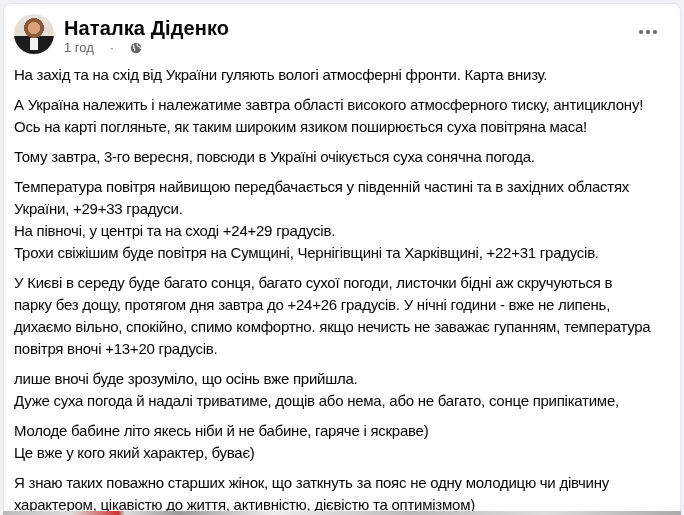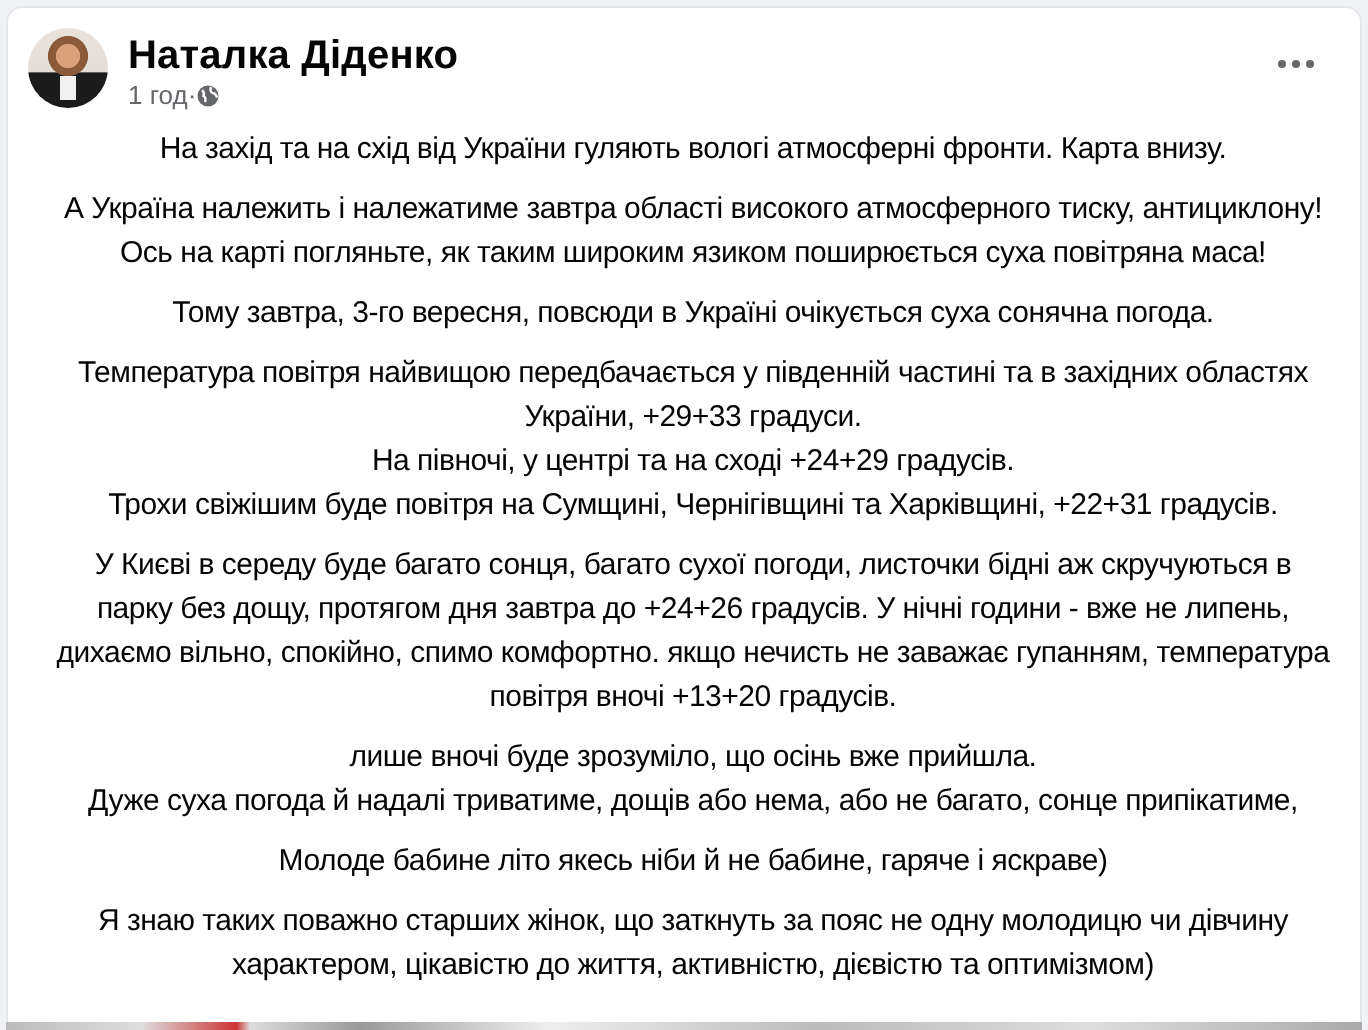--- a/index.html
+++ b/index.html
@@ -22,34 +22,34 @@
                linear-gradient(180deg,#e9e3dc 0%, #e4ddd6 55%, #1c1c1c 56%, #1c1c1c 100%);
     overflow:hidden;
   }
   .avatar-shirt {
     position:absolute; left:16px; top:24px; width:8px; height:12px; background:#f2f2f2;
   }
   .author-name {
     position:absolute; left:50px; top:3px;
     font-weight:bold; font-size:20px; color:#050505; letter-spacing:0.1px;
   }
-  .meta { position:absolute; left:50px; top:26px; font-size:13px; color:#65676b; display:flex; align-items:center; gap:0; }
+  .meta { position:absolute; left:50px; top:26px; font-size:13px; color:#65676b; display:flex; align-items:center; gap:16px; }
   .globe-icon { width:12px; height:12px; display:inline-block; }
   .more-button {
     position:absolute; right:12px; top:8px; width:28px; height:20px;
     display:flex; align-items:center; justify-content:center; gap:3px; cursor:pointer;
   }
   .more-button span { width:4px; height:4px; border-radius:50%; background:#65676b; display:block; }
   .body-text {
     position:absolute; left:10px; top:60px; width:665px;
     font-size:15px; line-height:22px; color:#050505;
     font-family:"Liberation Sans", sans-serif;
     letter-spacing:-0.25px;
   }
-  .para { margin:0 0 8px 0;text-align:center; }
+  .para { margin:0 0 8px 0; }
   .para div { white-space:nowrap; }
   .image-strip {
     position:absolute; left:3px; top:511px; width:678px; height:4px;
     background:linear-gradient(90deg,#bbb 0%, #ddd 10%, #c33 17%, #ddd 18%, #999 26%, #eee 40%, #bbb 60%, #ddd 80%, #aaa 100%);
   }
 </style>
 </head>
 <body>
 
 <div class="card">
@@ -95,20 +95,21 @@
       <div>парку без дощу, протягом дня завтра до +24+26 градусів. У нічні години - вже не липень,</div>
       <div>дихаємо вільно, спокійно, спимо комфортно. якщо нечисть не заважає гупанням, температура</div>
       <div>повітря вночі +13+20 градусів.</div>
     </div>
     <div class="para">
       <div>лише вночі буде зрозуміло, що осінь вже прийшла.</div>
       <div>Дуже суха погода й надалі триватиме, дощів або нема, або не багато, сонце припікатиме,</div>
     </div>
     <div class="para">
       <div>Молоде бабине літо якесь ніби й не бабине, гаряче і яскраве)</div>
+      <div>Це вже у кого який характер, буває)</div>
     </div>
     <div class="para">
       <div>Я знаю таких поважно старших жінок, що заткнуть за пояс не одну молодицю чи дівчину</div>
       <div>характером, цікавістю до життя, активністю, дієвістю та оптимізмом)</div>
     </div>
 
   </div>
 </div>
 <div class="image-strip"></div>
 

